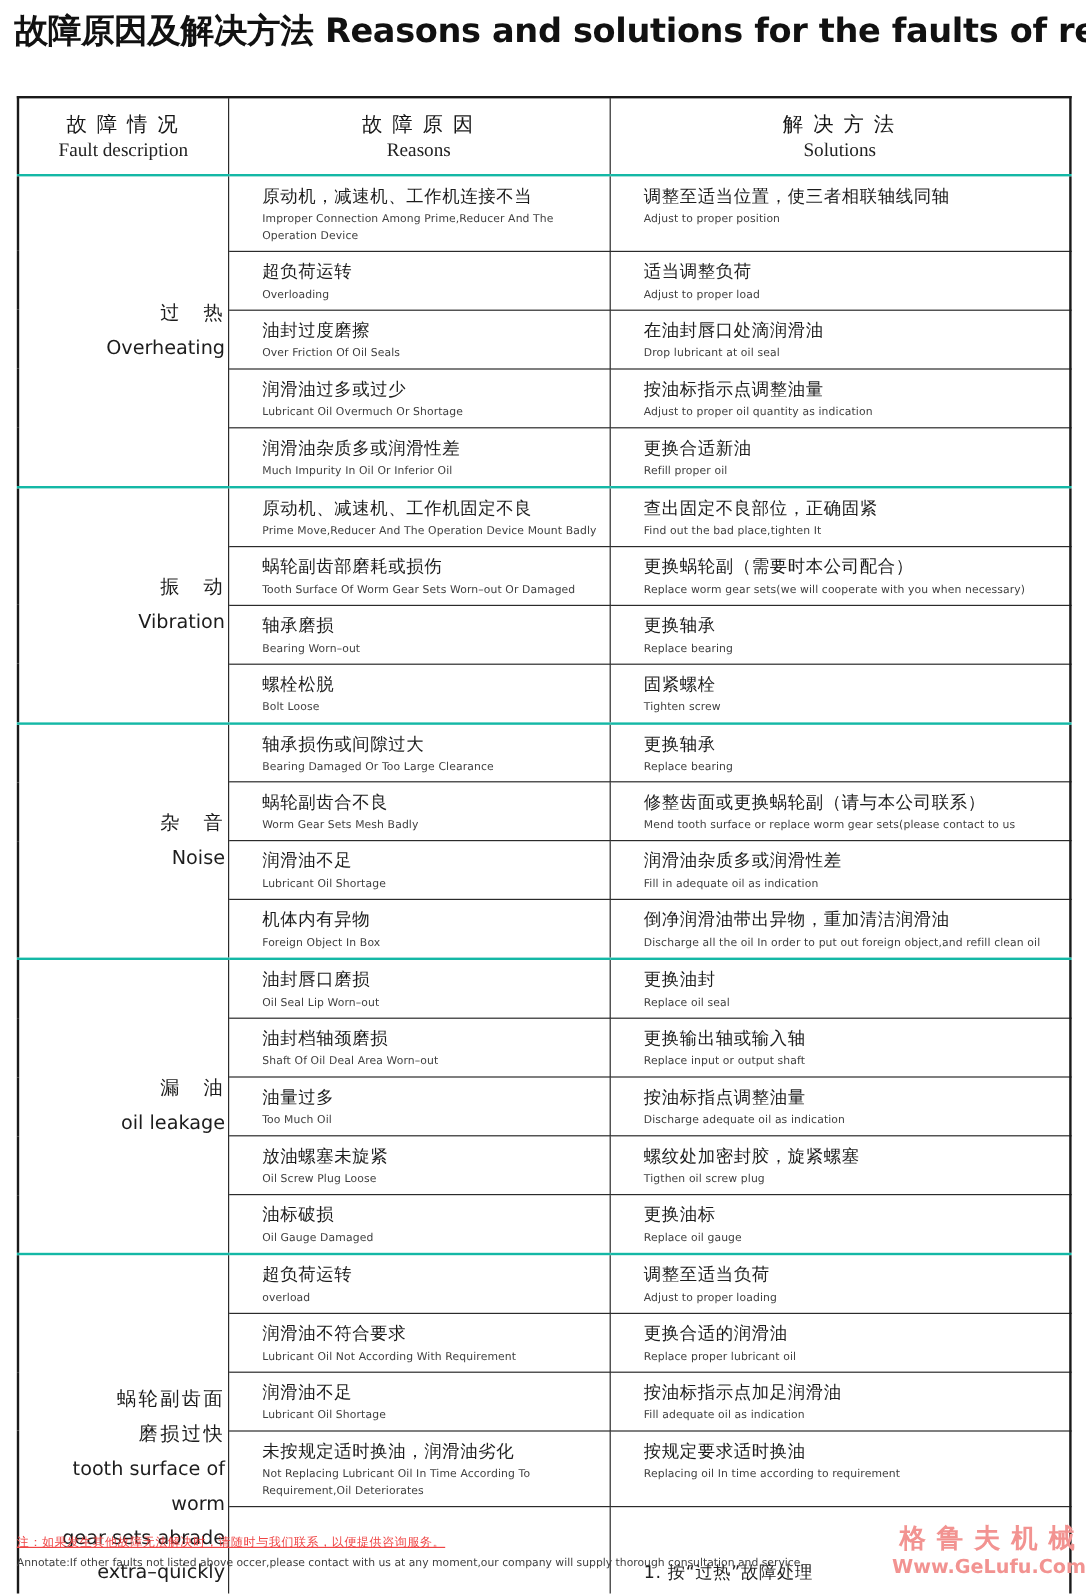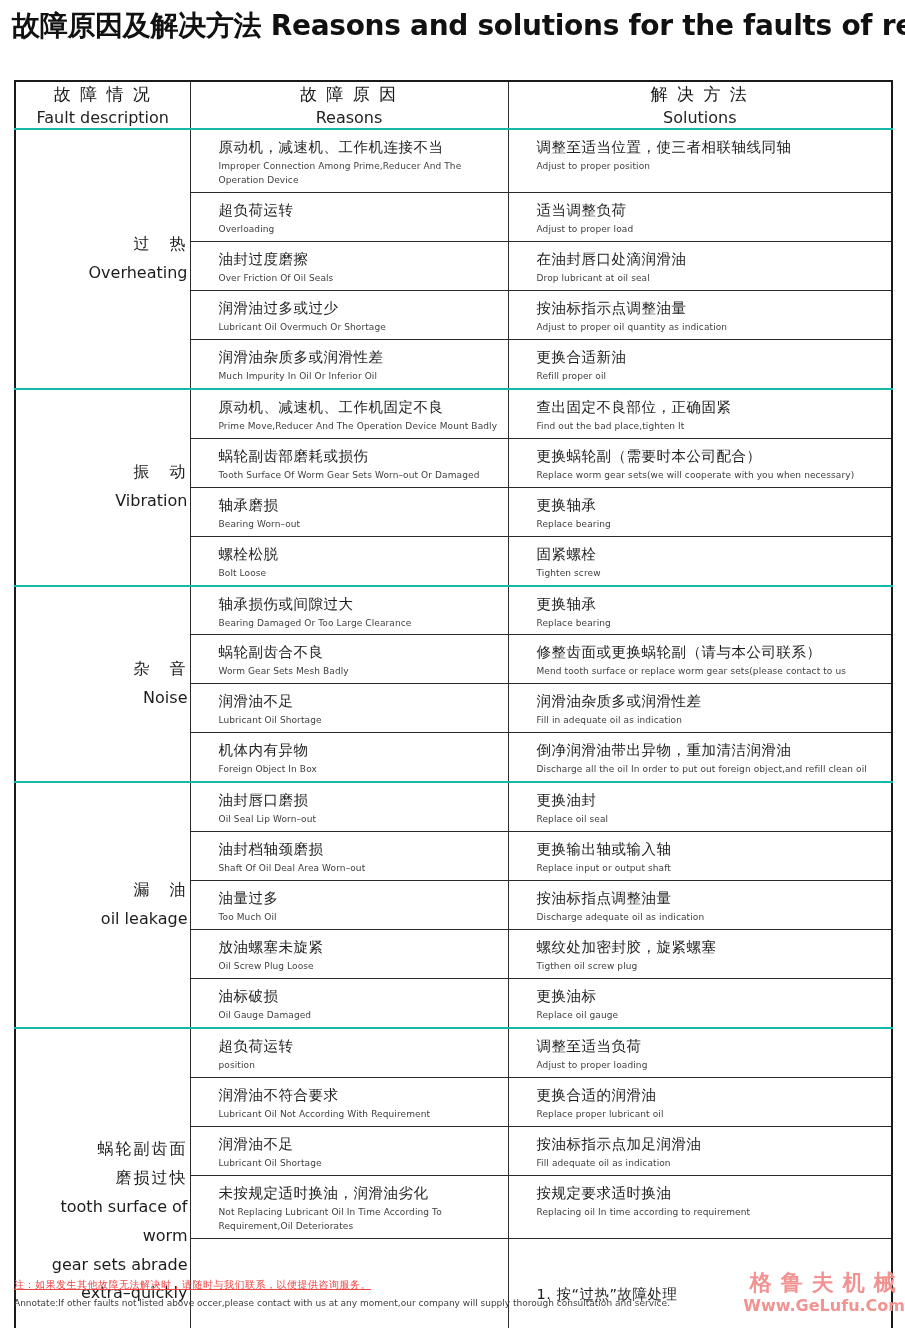--- a/index.html
+++ b/index.html
@@ -20,21 +20,21 @@
   }
 
   table.fault-table {
     position:absolute; top:80px; left:14px; width:877px;
     border-collapse:collapse; table-layout:fixed;
     border:2px solid #1a1a1a;
   }
   .fault-table th, .fault-table td {
     border:1px solid #2b2b2b;
   }
-  thead tr { height:48px; }
+  thead tr { height:65px;font-family:Liberation Serif, serif; }
   thead th { text-align:center; vertical-align:middle; font-weight:normal; }
   .hzh { font-size:17px; letter-spacing:2px; color:#161616; margin-bottom:2px; }
   .hen { font-size:16px; color:#222; }
 
   tbody tr { height:47px; }
   tbody tr.section-start td { border-top:2px solid #14b8a6; }
   tbody tr.tall-row { height:106px; }
   tbody tr.tall-row td { vertical-align:middle; }
 
   td.cat { text-align:right; vertical-align:middle; padding:2px; }
@@ -287,21 +287,21 @@
         <tr class="section-start">
           <td class="cat" rowspan="5">
             <div class="cat-line cat-zh">蜗轮副齿面</div>
             <div class="cat-line cat-zh">磨损过快</div>
             <div class="cat-line cat-en">tooth surface of worm</div>
             <div class="cat-line cat-en">gear sets abrade</div>
             <div class="cat-line cat-en">extra–quickly</div>
           </td>
           <td class="reason">
             <div class="zh">超负荷运转</div>
-            <div class="en">position</div>
+            <div class="en">overload</div>
           </td>
           <td class="solution">
             <div class="zh">调整至适当负荷</div>
             <div class="en">Adjust to proper loading</div>
           </td>
         </tr>
         <tr>
           <td class="reason">
             <div class="zh">润滑油不符合要求</div>
             <div class="en">Lubricant Oil Not According With Requirement</div>

